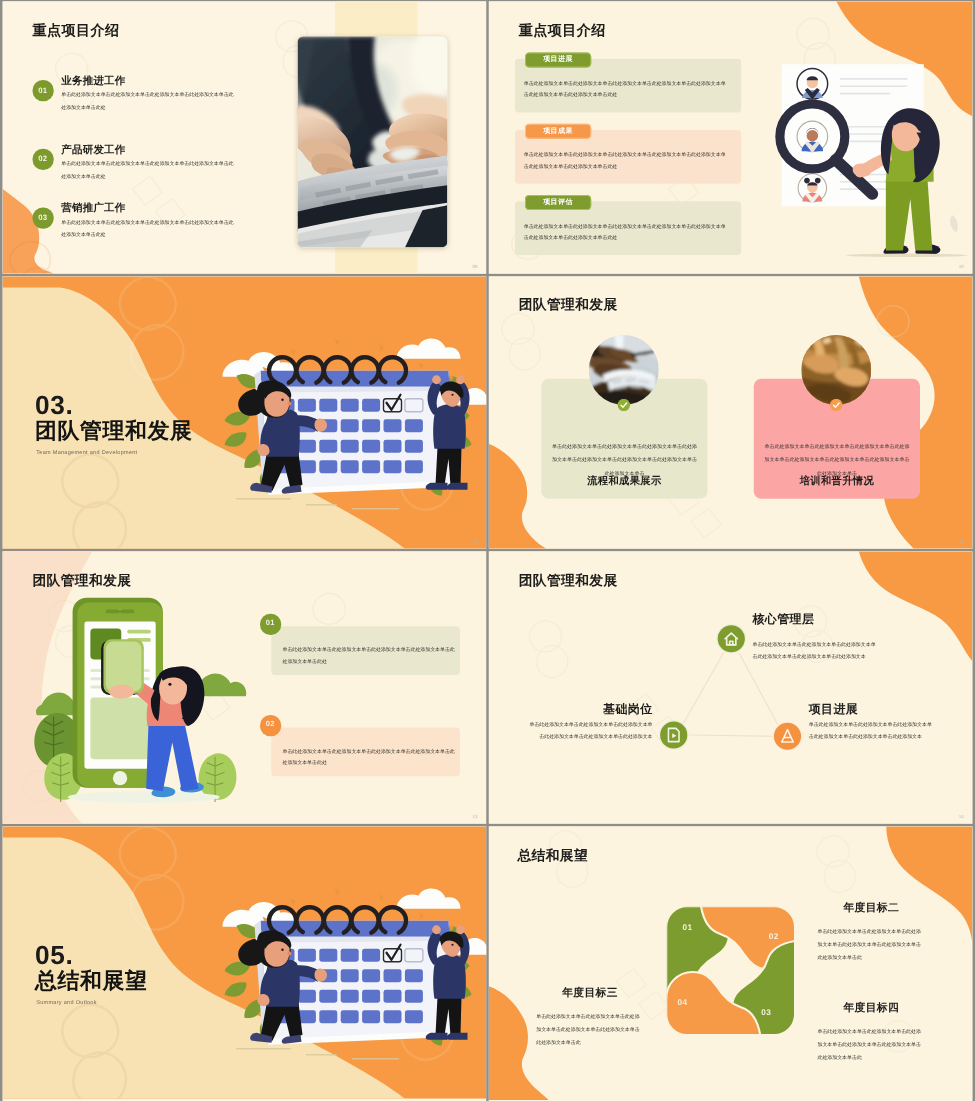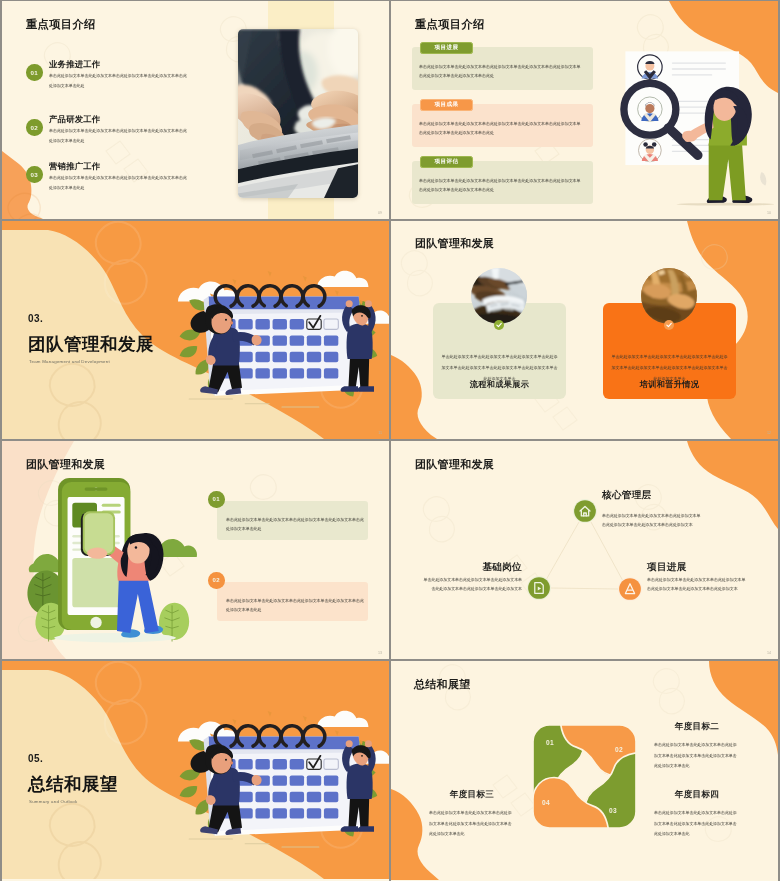--- a/index.html
+++ b/index.html
@@ -30,28 +30,28 @@
   .s2panel.g{background:#e9e7cd;}
   .s2panel.o{background:#fbe2cc;}
   .s2tag{position:absolute;left:8px;top:-5px;height:12px;width:53px;border-radius:3.5px;
          display:flex;align-items:center;justify-content:center;font-size:5.6px;font-weight:700;color:#fff;letter-spacing:.4px;}
   .s2tag.g{background:#7f9c2f;box-shadow:inset 0 0 0 .8px #a9c059;}
   .s2tag.o{background:#f79748;box-shadow:inset 0 0 0 .8px #fbbe86;}
   .s2body{position:absolute;left:7px;top:16px;width:165px;font-size:3.95px;line-height:2.2;color:#36352f;}
   .s2ill{position:absolute;left:204px;top:19px;width:196px;height:196px;}
 
   
-  .s3num{position:absolute;left:26px;top:92px;font-size:10px;font-weight:700;color:#1b1b19;letter-spacing:.5px;}
+  .s3num{position:absolute;left:26px;top:92px;font-size:21px;font-weight:700;color:#1b1b19;letter-spacing:.5px;}
   .s3ttl{position:absolute;left:26px;top:111px;font-size:17.5px;font-weight:700;color:#141413;letter-spacing:.5px;}
   .s3sub{position:absolute;left:27px;top:138px;font-size:4.4px;color:#6b6a60;letter-spacing:.25px;}
   .s3cal{position:absolute;left:160px;top:34px;width:240px;height:168px;}
 
   
   .s4card{position:absolute;top:82px;width:133px;height:96px;border-radius:6px;}
-  .s4card.g{background:#e7e7cc;} .s4card.o{background:#f97316;font-family:Liberation Serif, serif;}
+  .s4card.g{background:#e7e7cc;} .s4card.o{background:#fca5a5;font-family:Liberation Serif, serif;}
   .s4h{position:absolute;left:0;right:0;top:32px;text-align:center;font-size:8.2px;font-weight:700;color:#1d1d1b;letter-spacing:.3px;margin-top:44px;}
   .s4b{position:absolute;left:7px;right:7px;top:49px;text-align:center;font-size:4px;line-height:2.7;color:#36352f;}
   .s4photo{position:absolute;top:47px;width:56px;height:56px;border-radius:50%;overflow:hidden;}
   .s4chk{position:absolute;top:95px;width:10px;height:10px;}
 
   
   .s5ill{position:absolute;left:14px;top:20px;width:200px;height:190px;}
   .s5panel{position:absolute;left:215px;width:151px;height:39px;border-radius:3px;}
   .s5panel.g{background:#e9e8ce;} .s5panel.o{background:#fce3cb;}
   .s5badge{position:absolute;left:-9px;top:-10px;width:16.5px;height:16.5px;border-radius:50%;
@@ -852,20 +852,20 @@
     </div>
 
     <div class="s8goal" style="left:263px;top:60px">
       <div class="s8h">年度目标二</div>
       <div class="s8b">单击此处添加文本单击此处添加文本单击此处添加文本单击此处添加文本单击此处添加文本单击此处添加文本单击此</div>
     </div>
     <div class="s8goal" style="left:38px;top:128px">
       <div class="s8h">年度目标三</div>
       <div class="s8b">单击此处添加文本单击此处添加文本单击此处添加文本单击此处添加文本单击此处添加文本单击此处添加文本单击此</div>
     </div>
-    <div class="s8goal" style="left:263px;top:128px">
+    <div class="s8goal" style="left:263px;top:140px">
       <div class="s8h">年度目标四</div>
       <div class="s8b">单击此处添加文本单击此处添加文本单击此处添加文本单击此处添加文本单击此处添加文本单击此处添加文本单击此</div>
     </div>
     <div class="pnum">16</div>
   </div>
 
 </div>
 
 </body></html>

